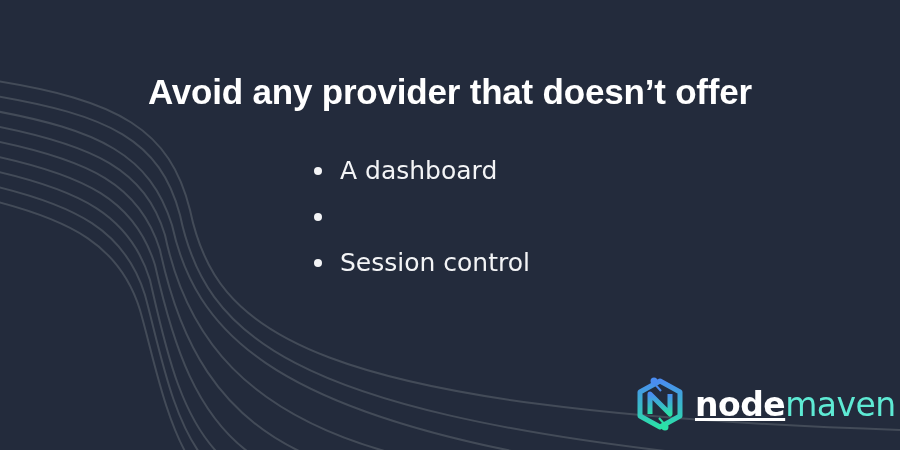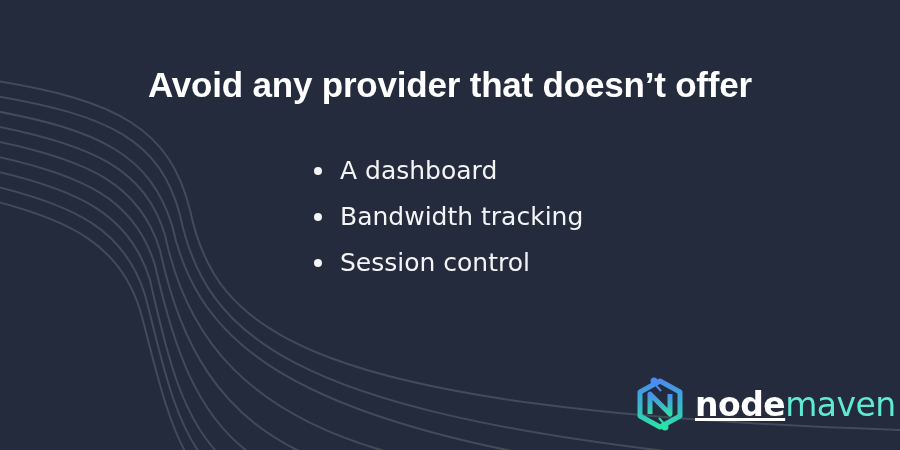--- a/index.html
+++ b/index.html
@@ -8,21 +8,21 @@
     background: #232b3c;
     font-family: "Liberation Sans", "DejaVu Sans", sans-serif;
     position: relative;
   }
   .bg-lines { position: absolute; left: 0; top: 0; width: 900px; height: 450px; }
   .bg-lines path { fill: none; stroke: #434b58; stroke-width: 2; }
   .title {
     position: absolute; left: 0; right: 0; top: 56px;
     text-align: center; color: #ffffff;
     font-size: 35px; font-weight: bold; letter-spacing: -0.2px;
-    margin: 9px;
+    margin: 16px;
   }
   .list {
     position: absolute; left: 312px; top: 148px;
     margin: 0; padding: 0; list-style: none;
   }
   .list li {
     color: #f3f4f6; font-size: 27px; line-height: 46px; height: 46px;
     display: flex; align-items: center;
     font-family: "DejaVu Sans", sans-serif; font-size: 25px; text-align: center;
   }
@@ -57,21 +57,20 @@
 
 <h1 class="title">Avoid any provider that doesn’t offer</h1>
 
 <ul class="list">
   <li>
       <span class="bullet"></span>
       <span>A dashboard</span>
     </li>
   <li>
       <span class="bullet"></span>
-      <span>Bandwidth tracking</span>
     </li>
   <li>
       <span class="bullet"></span>
       <span>Session control</span>
     </li>
 </ul>
 
 <div class="logo">
   <svg viewBox="0 0 50 56">
     <defs>

